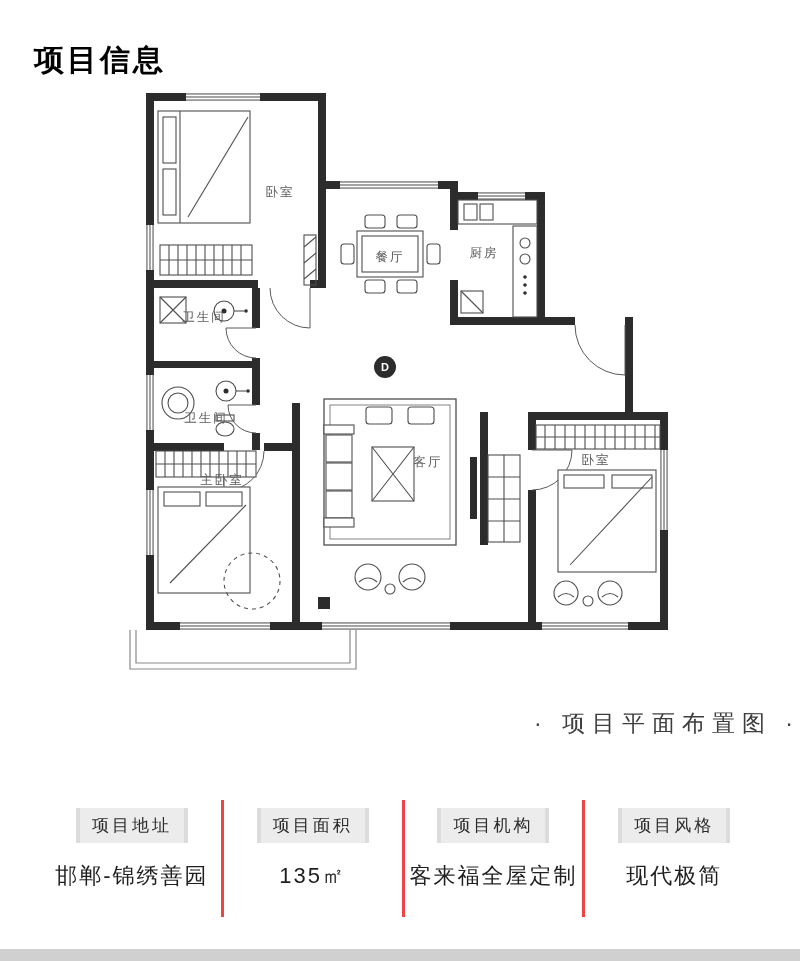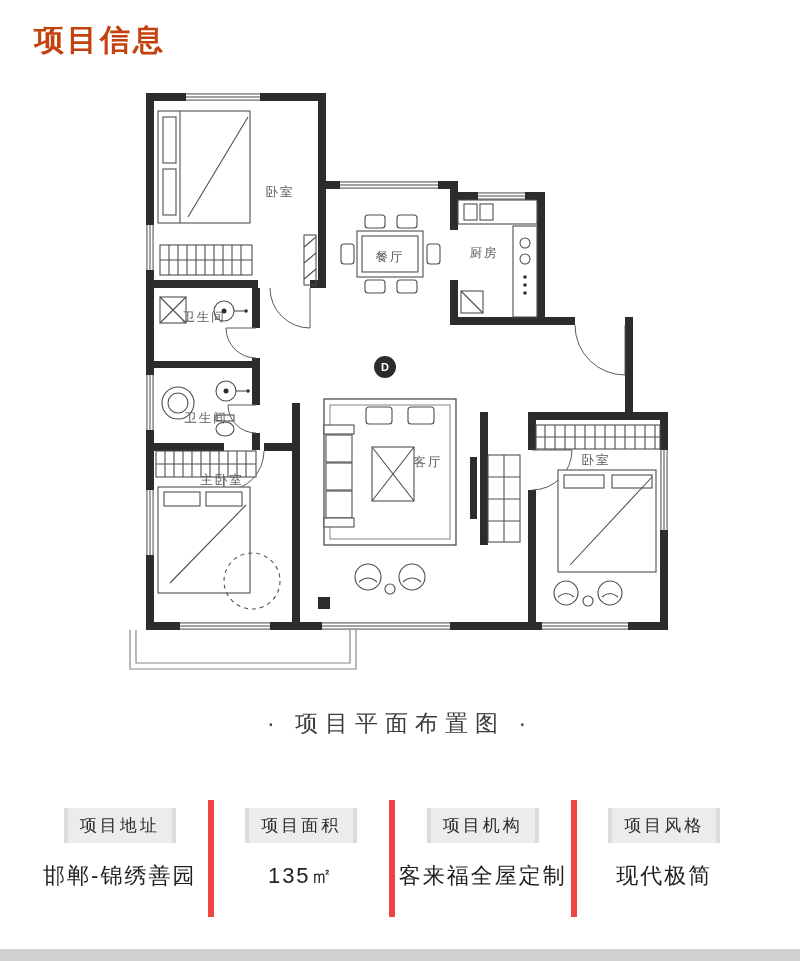--- a/index.html
+++ b/index.html
@@ -1,33 +1,33 @@
 <!DOCTYPE html>
 <html><head>
 <meta charset="utf-8">
 <style>
   html,body{margin:0;padding:0;}
   body{
     width:800px;height:961px;position:relative;background:#ffffff;
     font-family:"Liberation Sans","DejaVu Sans",sans-serif;color:#1c1c1c;overflow:hidden;
   }
   .page-title{
-    position:absolute;left:34px;top:20px;font-size:30px;font-weight:700;
-    letter-spacing:3px;color:#c2410c;
+    position:absolute;left:34px;top:40px;font-size:30px;font-weight:700;
+    letter-spacing:3px;color:#000000;
   }
   .plan-wrap{position:absolute;left:120px;top:85px;width:560px;height:604px;}
   .caption{
-    position:absolute;left:0;top:708px;width:100%;text-align:center;
+    position:absolute;left:0;top:708px;width:100%;text-align:right;
     font-size:23px;color:#3d3d3d;letter-spacing:7px;font-weight:500;
   }
   .info{
-    position:absolute;left:32px;top:800px;width:720px;display:flex;align-items:flex-start;
+    position:absolute;left:43px;top:800px;width:720px;display:flex;align-items:flex-start;
   }
   .info-cell{flex:1 1 0;text-align:center;padding:8px 0 26px;}
-  .info-cell + .info-cell{border-left:6px solid #ef4444;}
+  .info-cell + .info-cell{border-left:3px solid #ef4444;}
   .info-label{
     display:inline-block;background:#ececec;padding:6px 16px;font-size:17px;color:#2b2b2b;
     letter-spacing:3px;box-shadow:inset 4px 0 0 #dcdcdc, inset -4px 0 0 #dcdcdc;
   }
   .info-value{margin-top:18px;font-size:22px;color:#1f1f1f;letter-spacing:2px;}
   .bottom-strip{position:absolute;left:0;bottom:0;width:100%;height:12px;background:#d0d0d0;}
   
   .w{fill:#2c2c2c;}
   .winbg{fill:#ffffff;}
   .winln{fill:#5a5a5a;}

